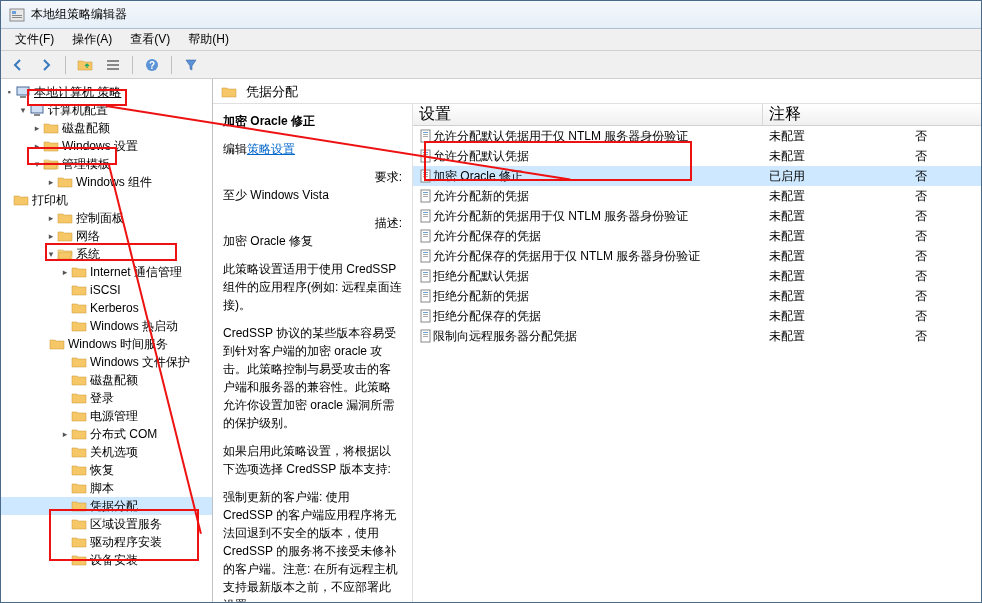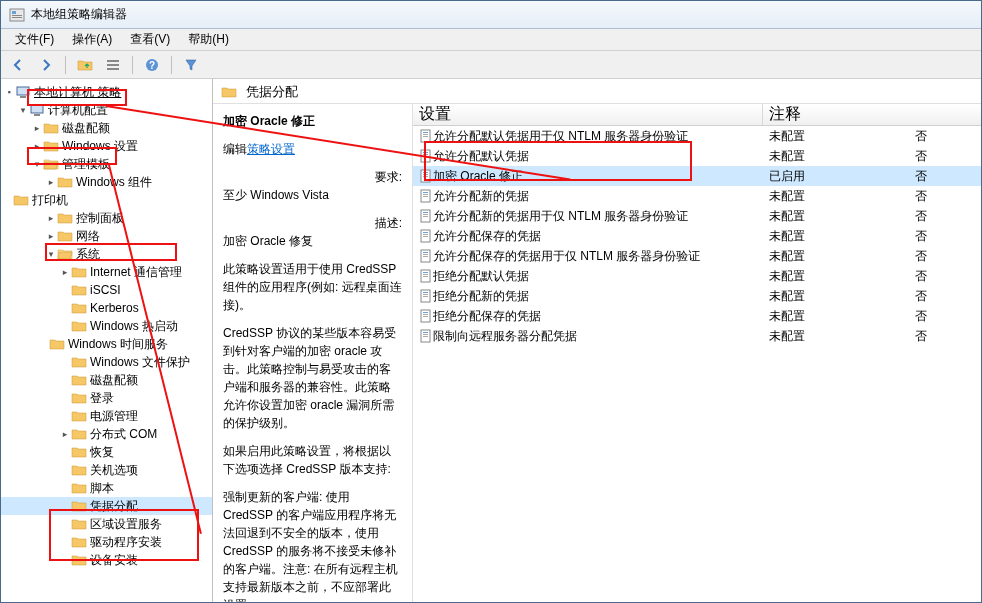--- a/index.html
+++ b/index.html
@@ -293,30 +293,30 @@
                               </svg>
     <span>分布式 COM</span>
                             </div>
                           </li>
                           <li>
                             <div class="tree-item" style="padding-left:58px">
     <span class="exp blank">▸</span>
     <svg class="ticon" viewBox="0 0 16 16">
                                 <path class="folder-svg" d="M1 4h5l1 1h8v8H1z"></path>
                               </svg>
+    <span>关机选项</span>
+                            </div>
+                          </li>
+                          <li>
+                            <div class="tree-item" style="padding-left:58px">
+    <span class="exp blank">▸</span>
+    <svg class="ticon" viewBox="0 0 16 16">
+                                <path class="folder-svg" d="M1 4h5l1 1h8v8H1z"></path>
+                              </svg>
     <span>恢复</span>
-                            </div>
-                          </li>
-                          <li>
-                            <div class="tree-item" style="padding-left:58px">
-    <span class="exp blank">▸</span>
-    <svg class="ticon" viewBox="0 0 16 16">
-                                <path class="folder-svg" d="M1 4h5l1 1h8v8H1z"></path>
-                              </svg>
-    <span>关机选项</span>
                             </div>
                           </li>
                           <li>
                             <div class="tree-item" style="padding-left:58px">
     <span class="exp blank">▸</span>
     <svg class="ticon" viewBox="0 0 16 16">
                                 <path class="folder-svg" d="M1 4h5l1 1h8v8H1z"></path>
                               </svg>
     <span>脚本</span>
                             </div>

